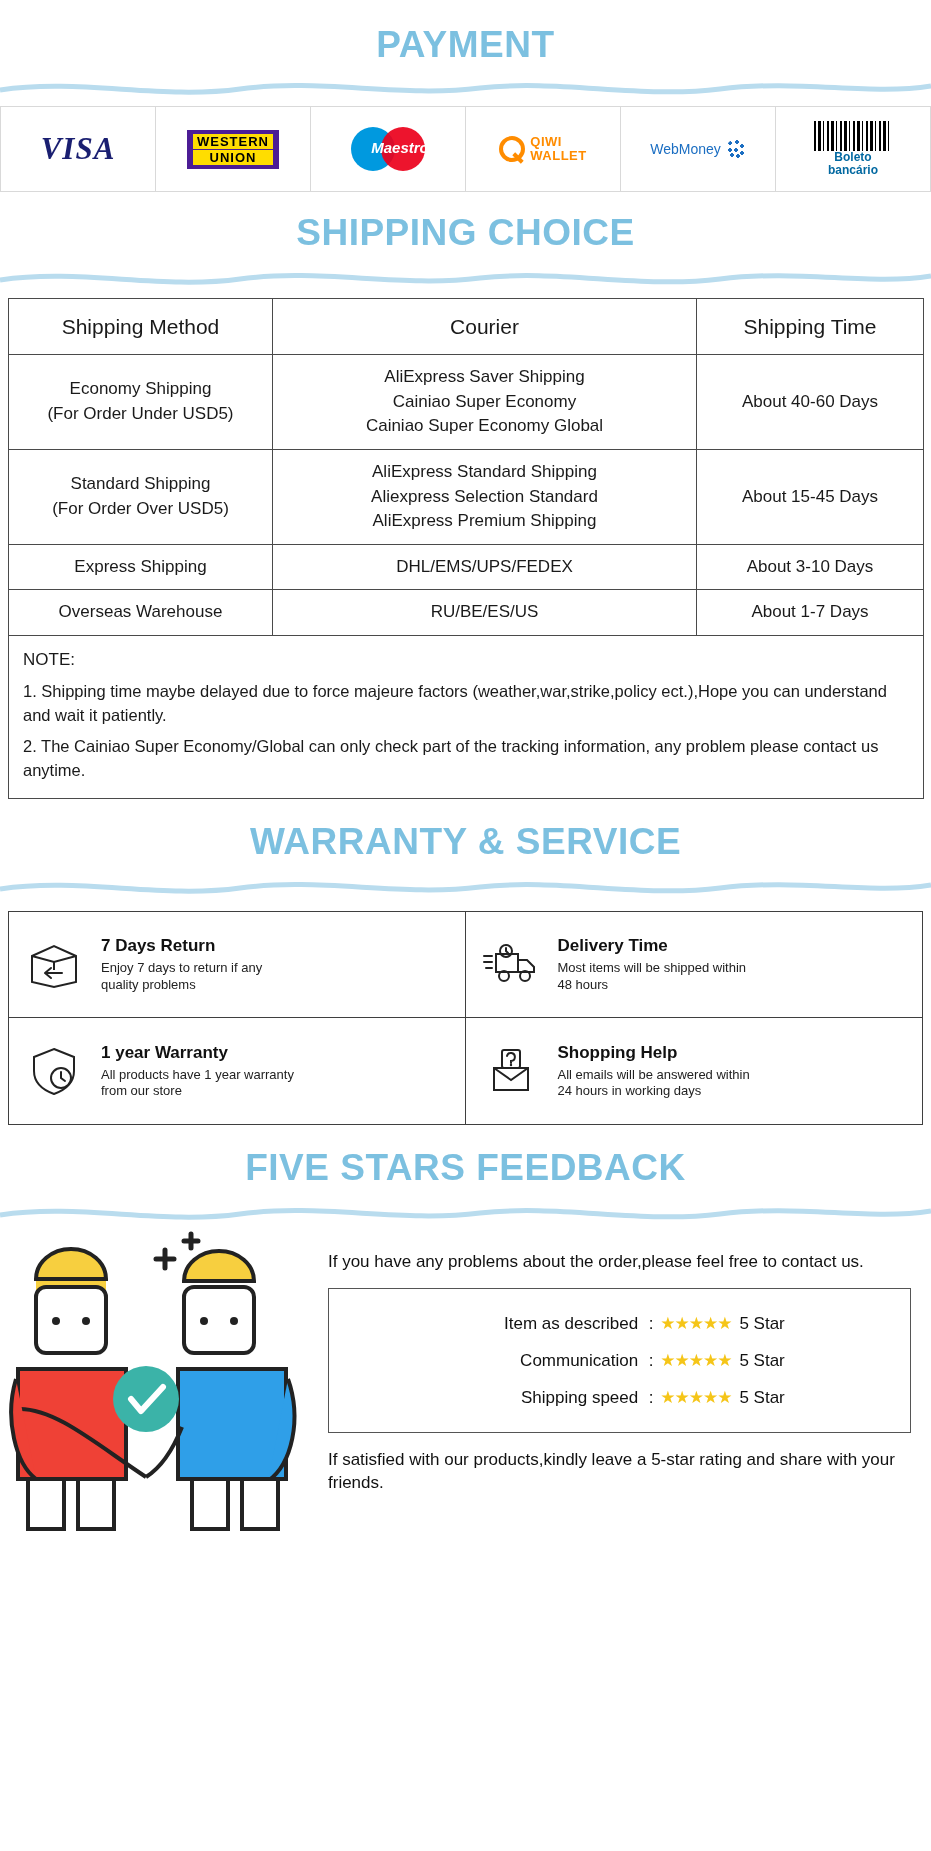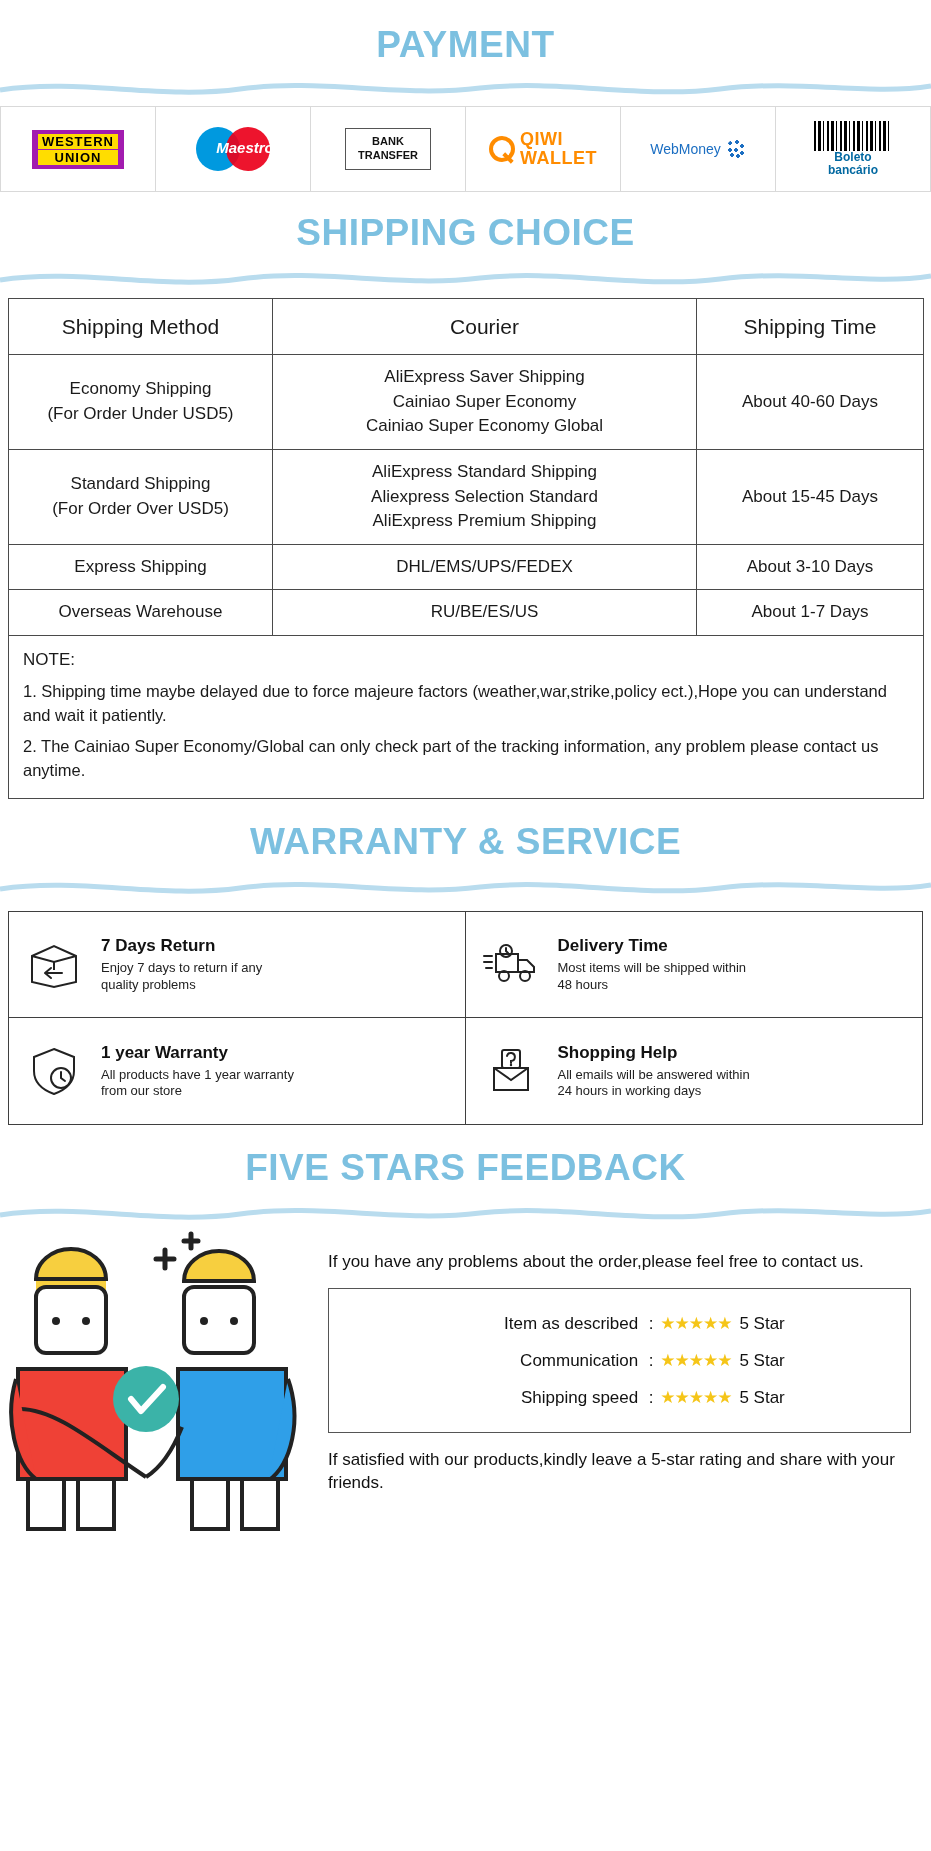--- a/index.html
+++ b/index.html
@@ -50,33 +50,33 @@
     background: #fff;
   }
   .pay-cell:first-child { border-left: 1px solid #d9d9d9; }
 
   .visa { color:#1a1f71; font-family:"Liberation Serif", serif; font-style: italic; font-weight: bold; font-size: 31px; letter-spacing: 1px; }
   .mc-wrap { position: relative; width: 74px; height: 44px; }
   .mc-c { position:absolute; top:0; width:44px; height:44px; border-radius:50%; }
   .mc-red { left:0; background:#eb001b; }
   .mc-yel { right:0; background:#f79e1b; opacity:0.9; }
   .mc-text { position:absolute; bottom:-2px; left:0; width:74px; text-align:center; color:#fff; font-size:9px; font-style:italic; font-weight:bold; text-shadow:0 0 2px #000;}
-  .wu { background:#a21caf; padding:4px 6px; text-align:center; }
+  .wu { background:#4c1d95; padding:4px 6px; text-align:center; }
   .wu-top { background:#ffdd00; color:#000; font-weight:bold; font-size:13px; letter-spacing:1px; padding:0 4px; }
   .wu-bot { background:#ffdd00; color:#000; font-weight:bold; font-size:13px; letter-spacing:1px; padding:0 4px; margin-top:1px;}
   .maestro-wrap { position: relative; width: 74px; height: 44px; }
   .ms-c { position:absolute; top:0; width:44px; height:44px; border-radius:50%; }
   .ms-blue { left:0; background:#0099df; }
   .ms-red { right:0; background:#eb001b; opacity:0.92; }
   .ms-text { position:absolute; top:12px; left:12px; width:74px; text-align:center; color:#fff; font-size:15px; font-style:italic; font-weight:bold; }
   .bank-box { border:1px solid #555; padding:6px 12px; text-align:center; font-size:11px; line-height:1.25; color:#111; font-weight:bold; }
   .qiwi { display:flex; align-items:center; gap:5px; }
   .qiwi-mark { width:26px; height:26px; border:4px solid #ff8c00; border-radius:50%; position:relative; }
   .qiwi-mark:after { content:""; position:absolute; right:-3px; bottom:-2px; width:12px; height:4px; background:#ff8c00; transform:rotate(45deg); }
-  .qiwi-txt { color:#ff8c00; font-weight:bold; font-size:18px; line-height:1.05; letter-spacing:0.5px;}
+  .qiwi-txt { color:#ff8c00; font-weight:bold; font-size:13px; line-height:1.05; letter-spacing:0.5px;}
   .wm { display:flex; align-items:center; gap:5px; }
   .wm-txt { color:#1b6ec2; font-size:14px; font-weight:normal; }
   .wm-dots { width:20px; height:20px; border-radius:50%; background:
       radial-gradient(circle 2px at 4px 4px, #1b6ec2 99%, transparent 100%),
       radial-gradient(circle 2px at 11px 3px, #1b6ec2 99%, transparent 100%),
       radial-gradient(circle 2px at 16px 7px, #1b6ec2 99%, transparent 100%),
       radial-gradient(circle 2px at 4px 11px, #1b6ec2 99%, transparent 100%),
       radial-gradient(circle 2px at 10px 11px, #1b6ec2 99%, transparent 100%),
       radial-gradient(circle 2px at 16px 14px, #1b6ec2 99%, transparent 100%),
       radial-gradient(circle 2px at 6px 16px, #1b6ec2 99%, transparent 100%),
@@ -149,36 +149,33 @@
 
 <div class="page">
 
   <div class="section-title title-payment">PAYMENT</div>
   <svg class="wave" viewBox="0 0 931 22" preserveAspectRatio="none">
     <path d="M0,14 C80,2 160,24 240,13 C320,2 400,22 480,12 C560,3 640,23 720,13 C800,3 870,20 931,10" fill="none" stroke="#b9dcee" stroke-width="5"></path>
   </svg>
 
   <div class="pay-row">
     <div class="pay-cell">
+      <span class="visa">VISA</span>
+    </div>
+    <div class="pay-cell">
       <span class="wu">
         <div class="wu-top">WESTERN</div>
         <div class="wu-bot">UNION</div>
       </span>
     </div>
     <div class="pay-cell">
       <span class="maestro-wrap">
         <span class="ms-c ms-blue"></span>
           <span class="ms-c ms-red"></span>
         <span class="ms-text">Maestro</span>
-      </span>
-    </div>
-    <div class="pay-cell">
-      <span class="bank-box">
-        <div>BANK</div>
-        <div>TRANSFER</div>
       </span>
     </div>
     <div class="pay-cell">
       <span class="qiwi">
         <span class="qiwi-mark"></span>
         <span class="qiwi-txt">
           <div>QIWI</div>
           <div>WALLET</div>
         </span>
       </span>

